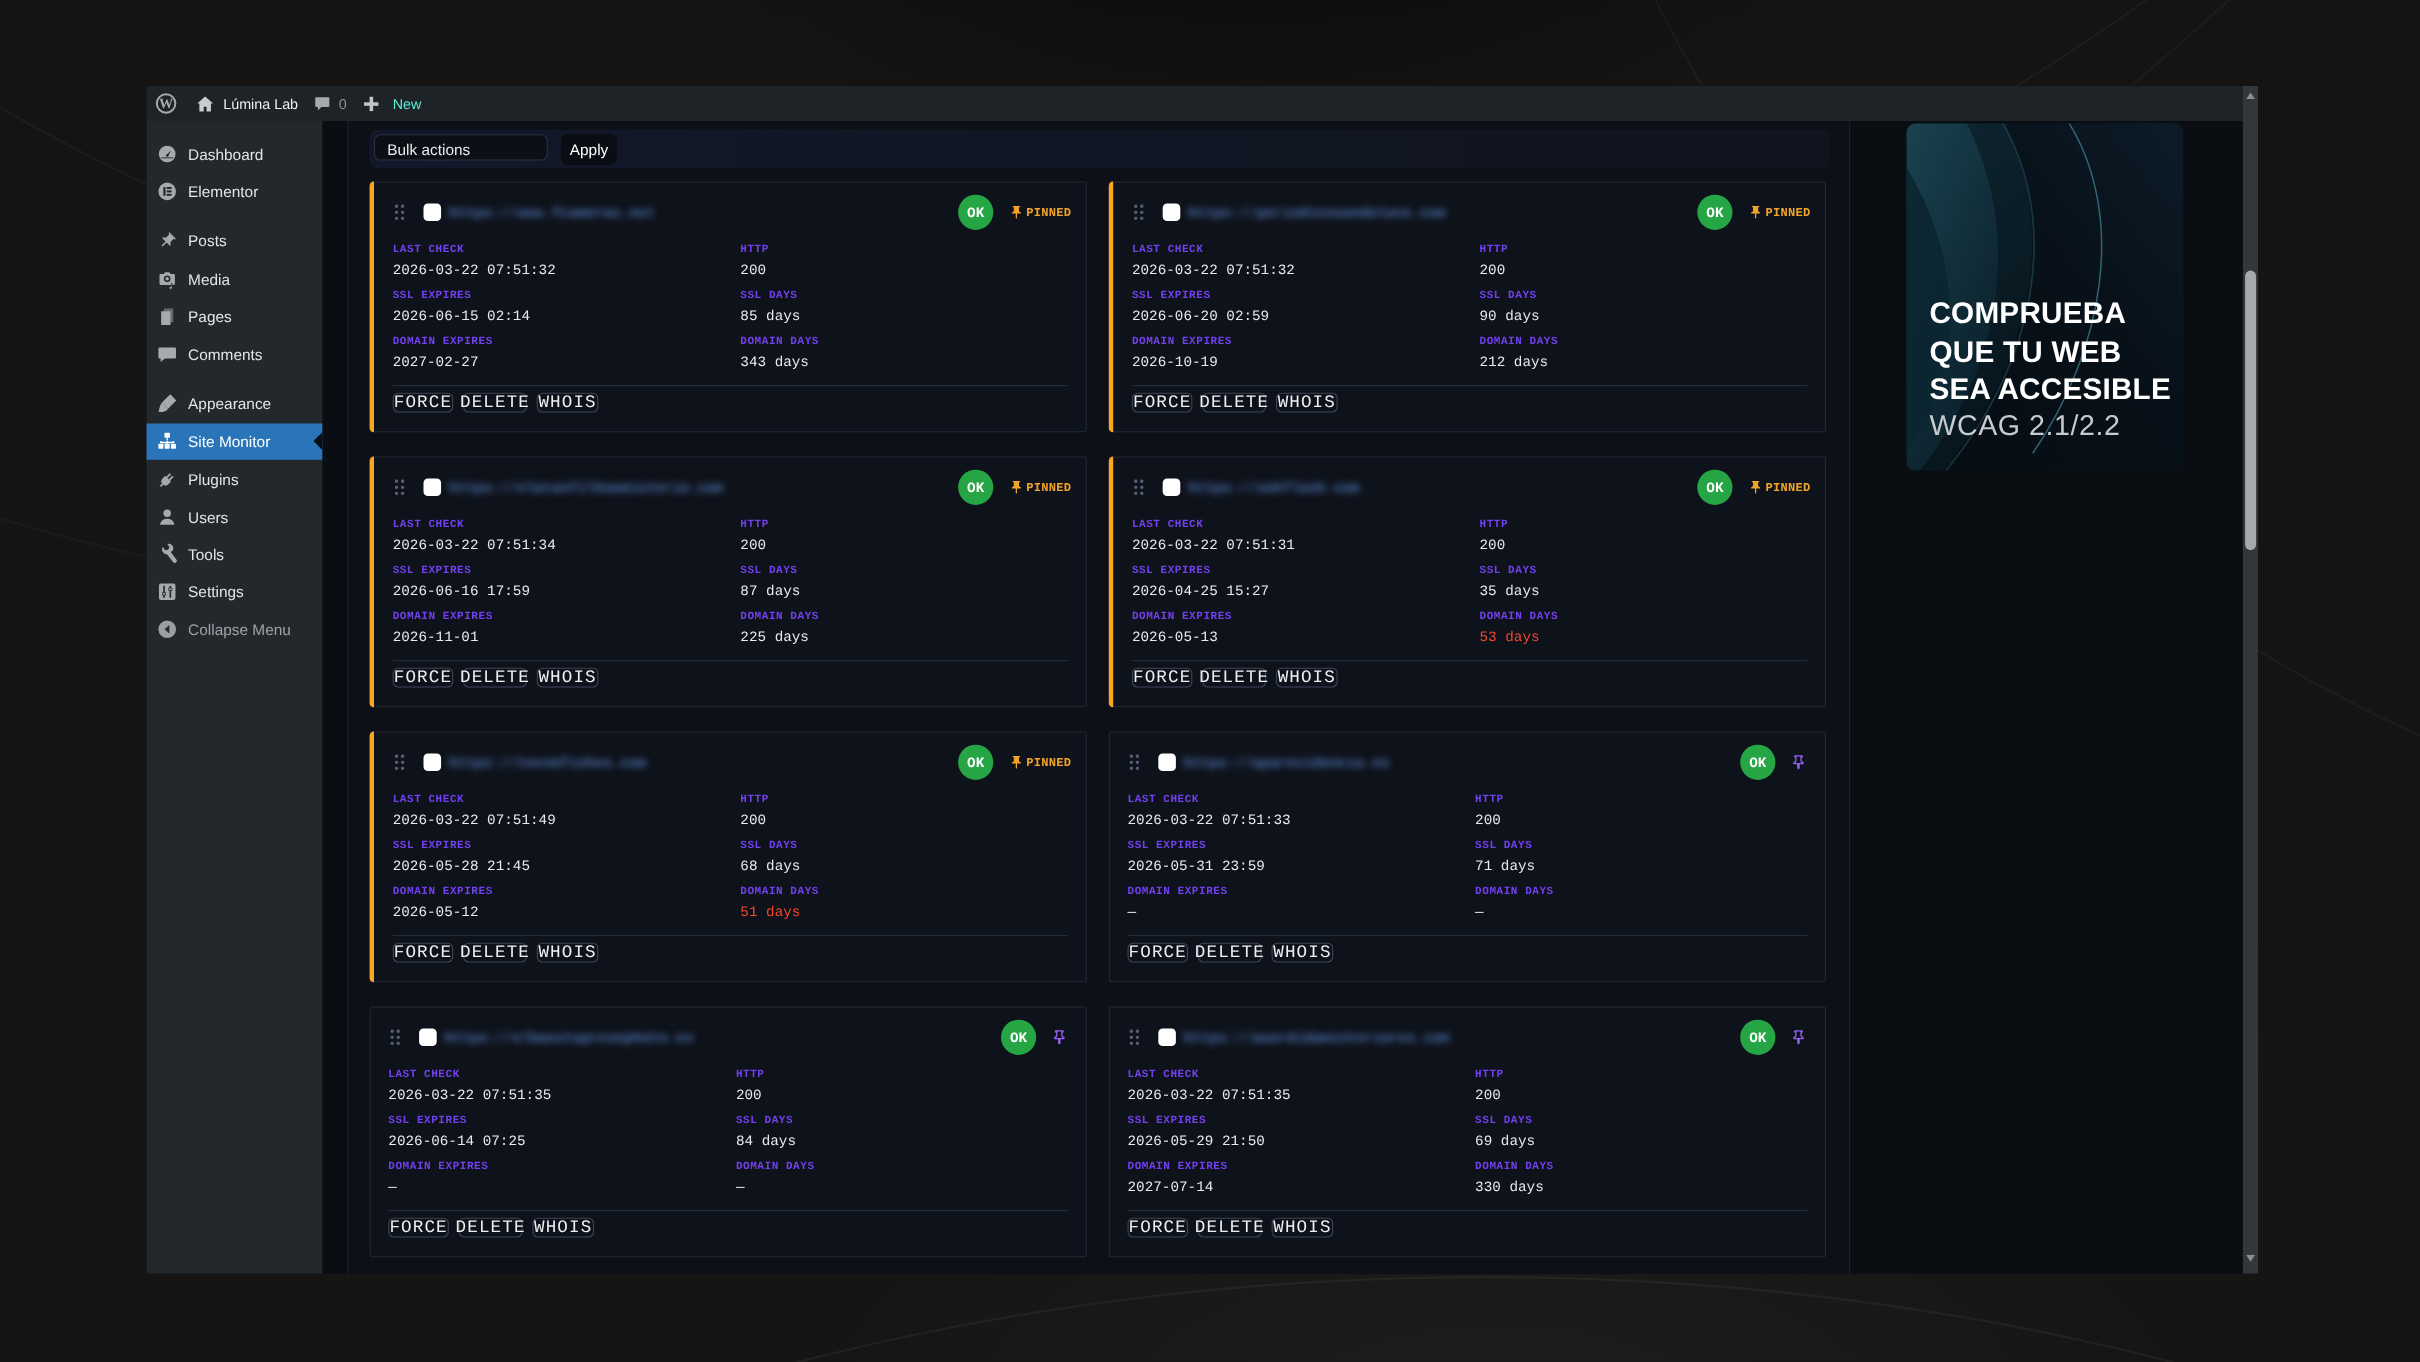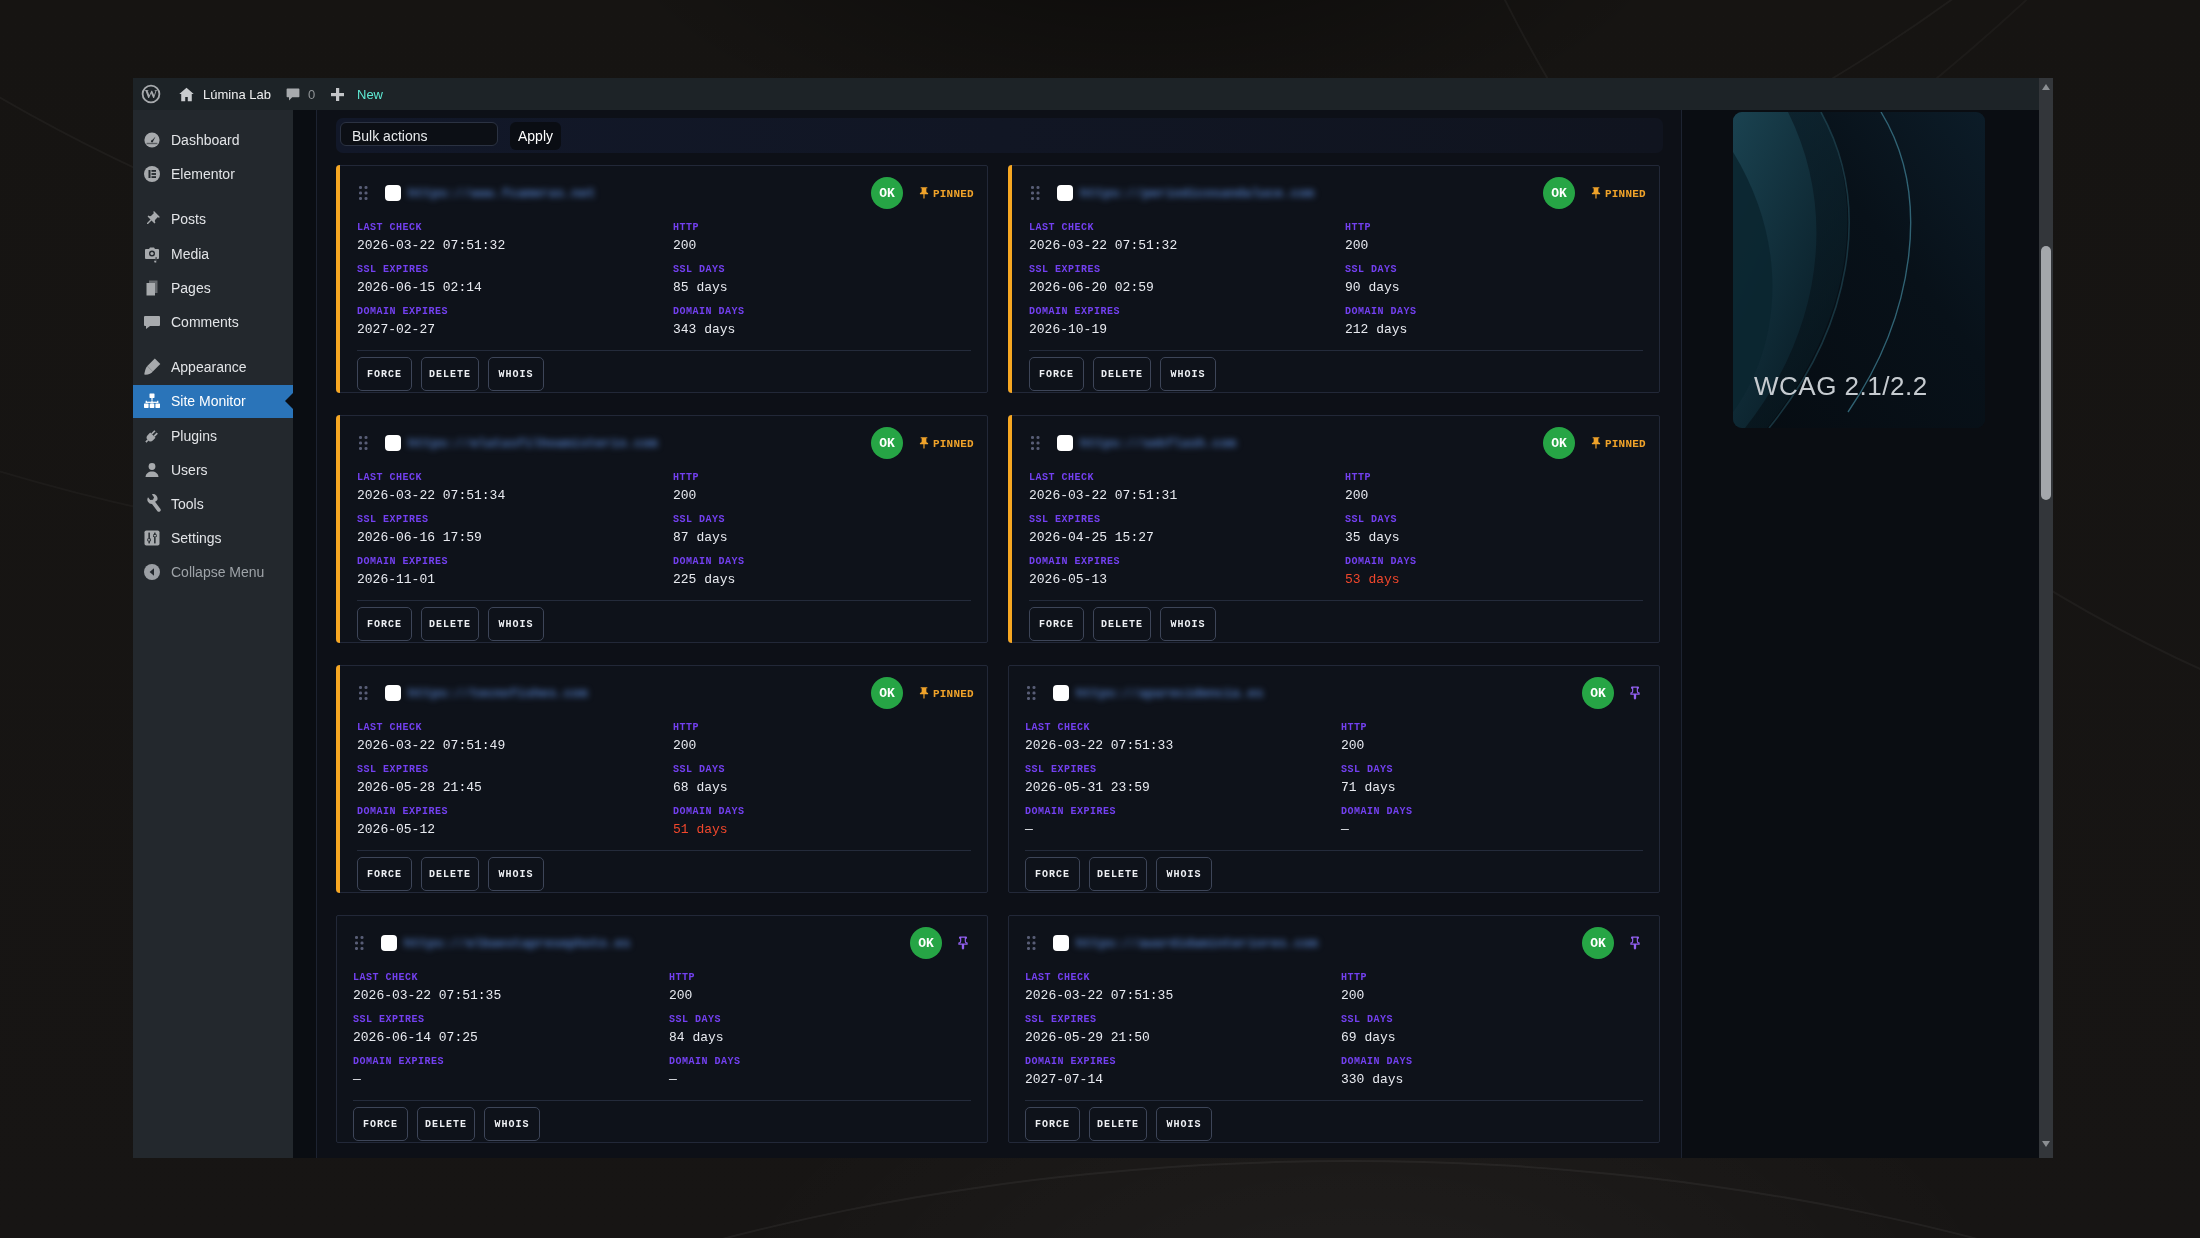--- a/index.html
+++ b/index.html
@@ -26,21 +26,21 @@
 .card.pinned::before{content:'';position:absolute;left:-1px;top:-1px;height:228px;width:4px;background:#f7a722;border-radius:8px 0 0 8px}
 .grip{position:absolute;top:20px;width:2.6px;height:2.6px;border-radius:50%;background:#585d76;box-shadow:5.5px 0 0 #585d76,0 5.5px 0 #585d76,5.5px 5.5px 0 #585d76,0 11px 0 #585d76,5.5px 11px 0 #585d76}
 .cb{position:absolute;top:19px;width:16px;height:16px;background:#fff;border-radius:4px}
 .url{position:absolute;top:20px;font-family:"Liberation Mono",monospace;font-weight:bold;font-size:13px;color:#5079bd;filter:blur(3.2px);white-space:nowrap}
 .okb{position:absolute;top:11px;width:32px;height:32px;border-radius:50%;background:#26a545;color:#fff;font-family:"Liberation Mono",monospace;font-weight:bold;font-size:13px;display:flex;align-items:center;justify-content:center}
 .pinlab{position:absolute;left:580px;top:20px;display:flex;align-items:flex-end;gap:2px;color:#f0a32a;font-family:"Liberation Mono",monospace;font-weight:bold;font-size:11px;letter-spacing:0.2px}
 .pinout{position:absolute;left:619px;top:20px}
 .lab{position:absolute;font-family:"Liberation Mono",monospace;font-weight:bold;font-size:10px;letter-spacing:0.5px;color:#7340f0}
 .val{position:absolute;font-family:"Liberation Mono",monospace;font-size:13px;color:#e8eaf0}
 .divid{position:absolute;top:184px;height:1px;background:#242b3b}
-.btn{position:absolute;top:191px;height:34px;border:1px solid #3d4558;border-radius:5px;color:#edeff3;font-family:"Liberation Mono",monospace;font-weight:bold;font-size:10px;letter-spacing:1px;display:flex;align-items:center;justify-content:center}
+.btn{position:absolute;top:191px;height:18px;border:1px solid #3d4558;border-radius:5px;color:#edeff3;font-family:"Liberation Mono",monospace;font-weight:normal;font-size:16px;letter-spacing:1px;display:flex;align-items:center;justify-content:center}
 .ad{position:absolute;left:1600px;top:34px;width:252px;height:316px;border-radius:9px;overflow:hidden;background:#07121c}
 .adtxt{position:absolute;left:21px;top:156px;color:#fff;font-size:27px;font-weight:bold;line-height:34.5px;letter-spacing:0.2px}
 .adsub{position:absolute;left:21px;top:260px;color:#c6cbd0;font-size:26px;font-weight:normal;letter-spacing:0.5px;top:259px}
 .sb{position:absolute;left:1906px;top:0;width:14px;height:1080px;background:#33363a;z-index:9}
 .sbthumb{position:absolute;left:2px;top:168px;width:10px;height:254px;border-radius:5px;background:#a4a7ab}
 .sbup{position:absolute;left:3px;top:6px;width:0;height:0;border-left:4px solid transparent;border-right:4px solid transparent;border-bottom:6px solid #8b8e92}
 .sbdn{position:absolute;left:3px;top:1063px;width:0;height:0;border-left:4px solid transparent;border-right:4px solid transparent;border-top:6px solid #8b8e92}
 </style></head>
 <body>
 <div class="desk">
@@ -303,20 +303,21 @@
               <stop offset="1" stop-color="#0c1c28"></stop>
         </linearGradient>
       </defs>
       <rect width="252" height="316" fill="url(#gbg)"></rect>
       <path d="M0 0 L88 0 C138 95 115 215 34 316 L0 316 Z" fill="url(#g2)" opacity="0.6"></path>
       <path d="M0 0 L55 0 C105 100 88 220 12 316 L0 316 Z" fill="url(#g1)"></path>
       <path d="M0 40 C55 130 50 230 0 300 Z" fill="#0b2630" opacity="0.9"></path>
       <path d="M148 0 C200 85 180 205 115 300" stroke="#3d7e91" stroke-width="1.4" fill="none" opacity="0.75"></path>
       <path d="M88 0 C140 95 118 215 36 316" stroke="#2c6272" stroke-width="1.6" fill="none" opacity="0.45"></path>
     </svg>
+    <div class="adtxt">COMPRUEBA<br>QUE TU WEB<br>SEA ACCESIBLE</div>
     <div class="adsub">WCAG 2.1/2.2</div>
   </div>
   <div class="sb">
         <div class="sbthumb"></div>
         <div class="sbup"></div>
         <div class="sbdn"></div>
       </div>
  </div>
  <div class="menu">
       <div class="smhl"></div>

